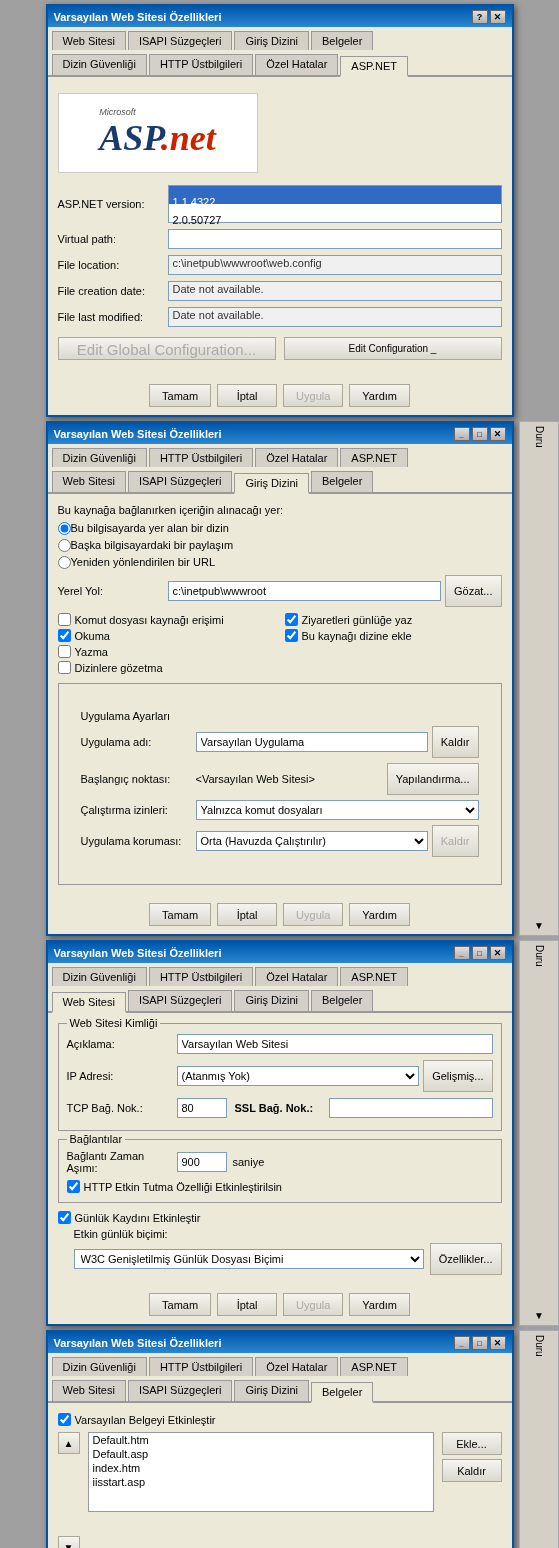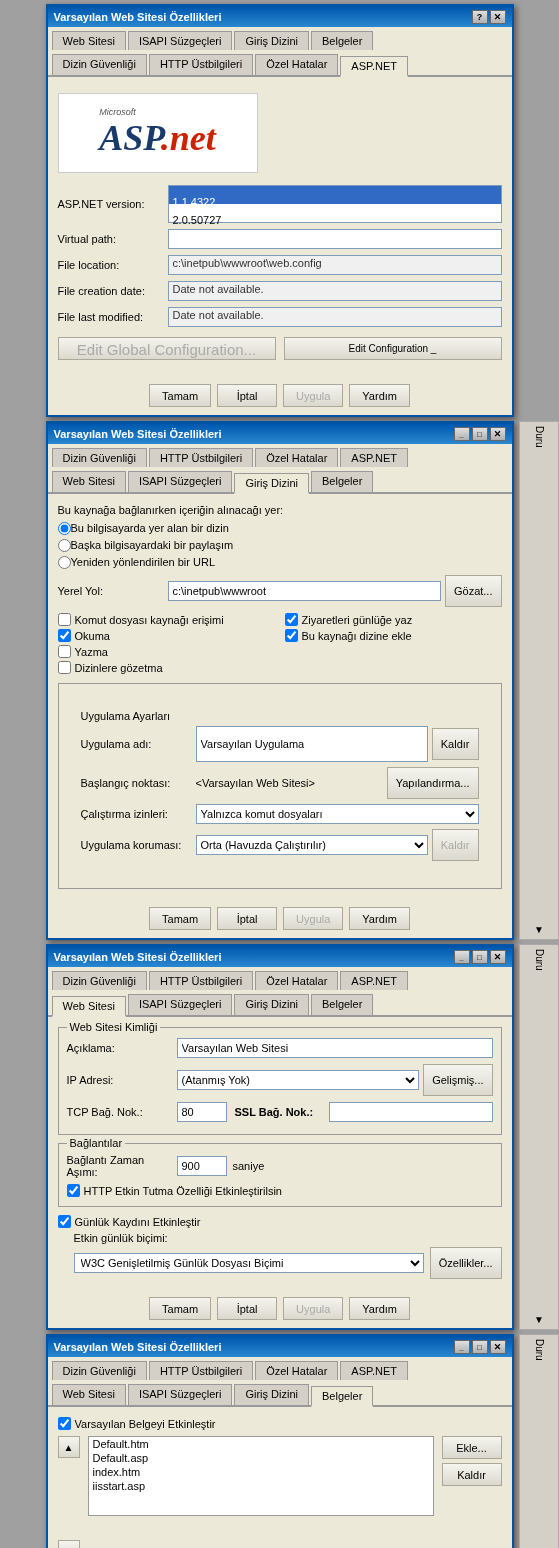--- a/index.html
+++ b/index.html
@@ -51,21 +51,21 @@
     
     .check-cols { display: flex; gap: 10px; }
     .check-col { flex: 1; }
 
     
     .section-label { font-weight: normal; color: #000; margin-bottom: 4px; margin-top: 4px; }
 
     
     .app-row { display: flex; align-items: center; margin-bottom: 5px; }
     .app-label { width: 115px; min-width: 115px; }
-    .app-value { flex: 1; background: white; border: 1px solid #7f9db9; padding: 1px 4px; height: 36px; }
+    .app-value { flex: 1; background: white; border: 1px solid #7f9db9; padding: 1px 4px; height: 20px; }
 
     
     .identity-group { border: 1px solid #999; padding: 6px 8px; margin-bottom: 8px; position: relative; }
     .identity-group-title { position: absolute; top: -7px; left: 8px; background: #ece9d8; padding: 0 3px; font-size: 11px; }
 
     
     .conn-group { border: 1px solid #999; padding: 6px 8px; margin-bottom: 8px; position: relative; }
     .conn-group-title { position: absolute; top: -7px; left: 8px; background: #ece9d8; padding: 0 3px; font-size: 11px; }
 
     

